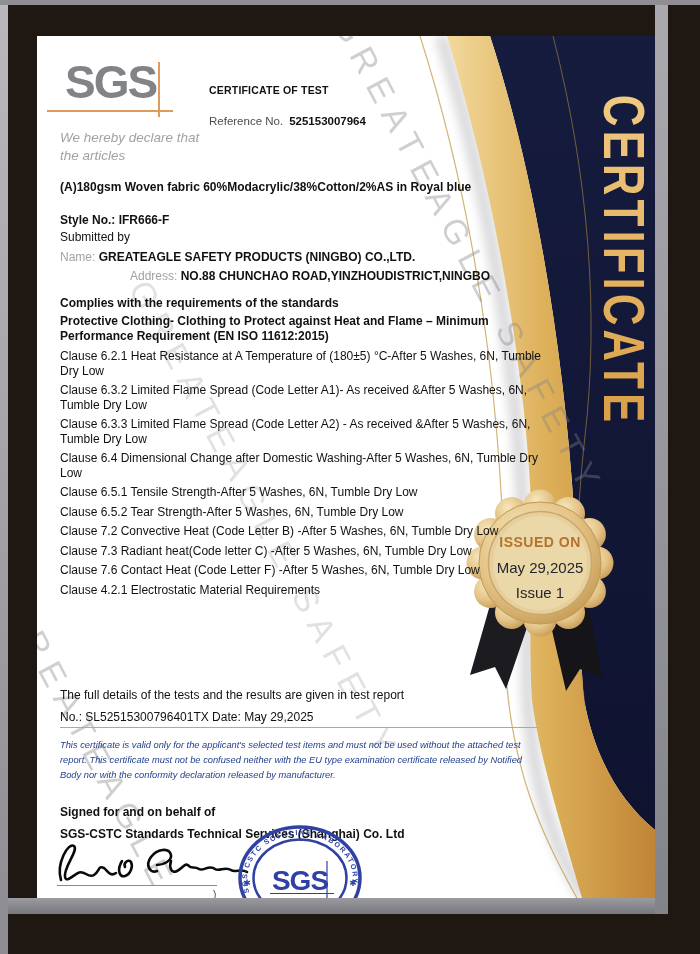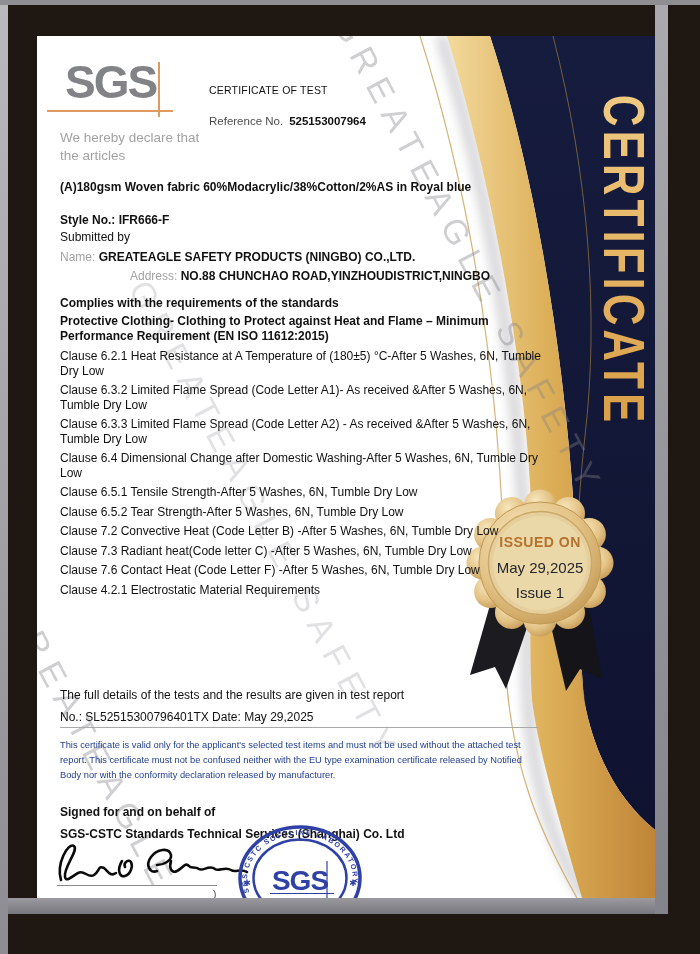--- a/index.html
+++ b/index.html
@@ -21,28 +21,28 @@
   .layer{position:absolute;left:0;top:0;}
   
   .wm{position:absolute;font-size:34px;letter-spacing:10px;white-space:nowrap;
     color:rgba(128,128,138,.38);transform-origin:0 0;transform:rotate(62deg);
     font-family:"Liberation Sans",sans-serif;}
   .wm.f2{color:rgba(128,128,138,.24);}
   
   .t{position:absolute;color:#111;font-size:12px;line-height:14.5px;}
   .b{font-weight:bold;}
   .gray{color:#a2a2a2;}
-  .pre{white-space:pre-line;}
+  .pre{white-space:pre-line;font-style:italic;}
   
   .sgs-word{position:absolute;left:28px;top:22px;font-size:46px;font-weight:bold;
     color:#818387;letter-spacing:-2px;line-height:48px;}
   .sgs-hline{position:absolute;left:10px;top:74px;width:126px;height:2px;background:#e09a5f;}
   .sgs-vline{position:absolute;left:121px;top:26px;width:2px;height:55px;background:#e09a5f;}
   
-  .doc-title{left:172px;top:47px;font-size:10.5px;font-weight:normal;letter-spacing:.2px;}
+  .doc-title{left:172px;top:47px;font-size:10.5px;font-weight:bold;letter-spacing:.2px;}
   .ref-line{left:172px;top:78px;font-size:11.5px;color:#4d4d4d;}
   .ref-num{font-weight:bold;color:#111;margin-left:6px;}
   .declare{left:23px;top:93px;font-size:13.5px;line-height:17.5px;color:#a2a2a2;}
   
   .bodycol{position:absolute;left:23px;top:144px;width:500px;}
   .bodycol p{margin:0 0 5px;font-size:12px;line-height:14.5px;color:#111;white-space:pre-line;}
   .desc{font-weight:bold;margin-bottom:18px !important;}
   .style-line{font-weight:bold;margin-bottom:3px !important;}
   .addr-gap{margin-bottom:12px !important;text-align:center;}
   .complies{font-weight:bold;margin-bottom:4px !important;}

